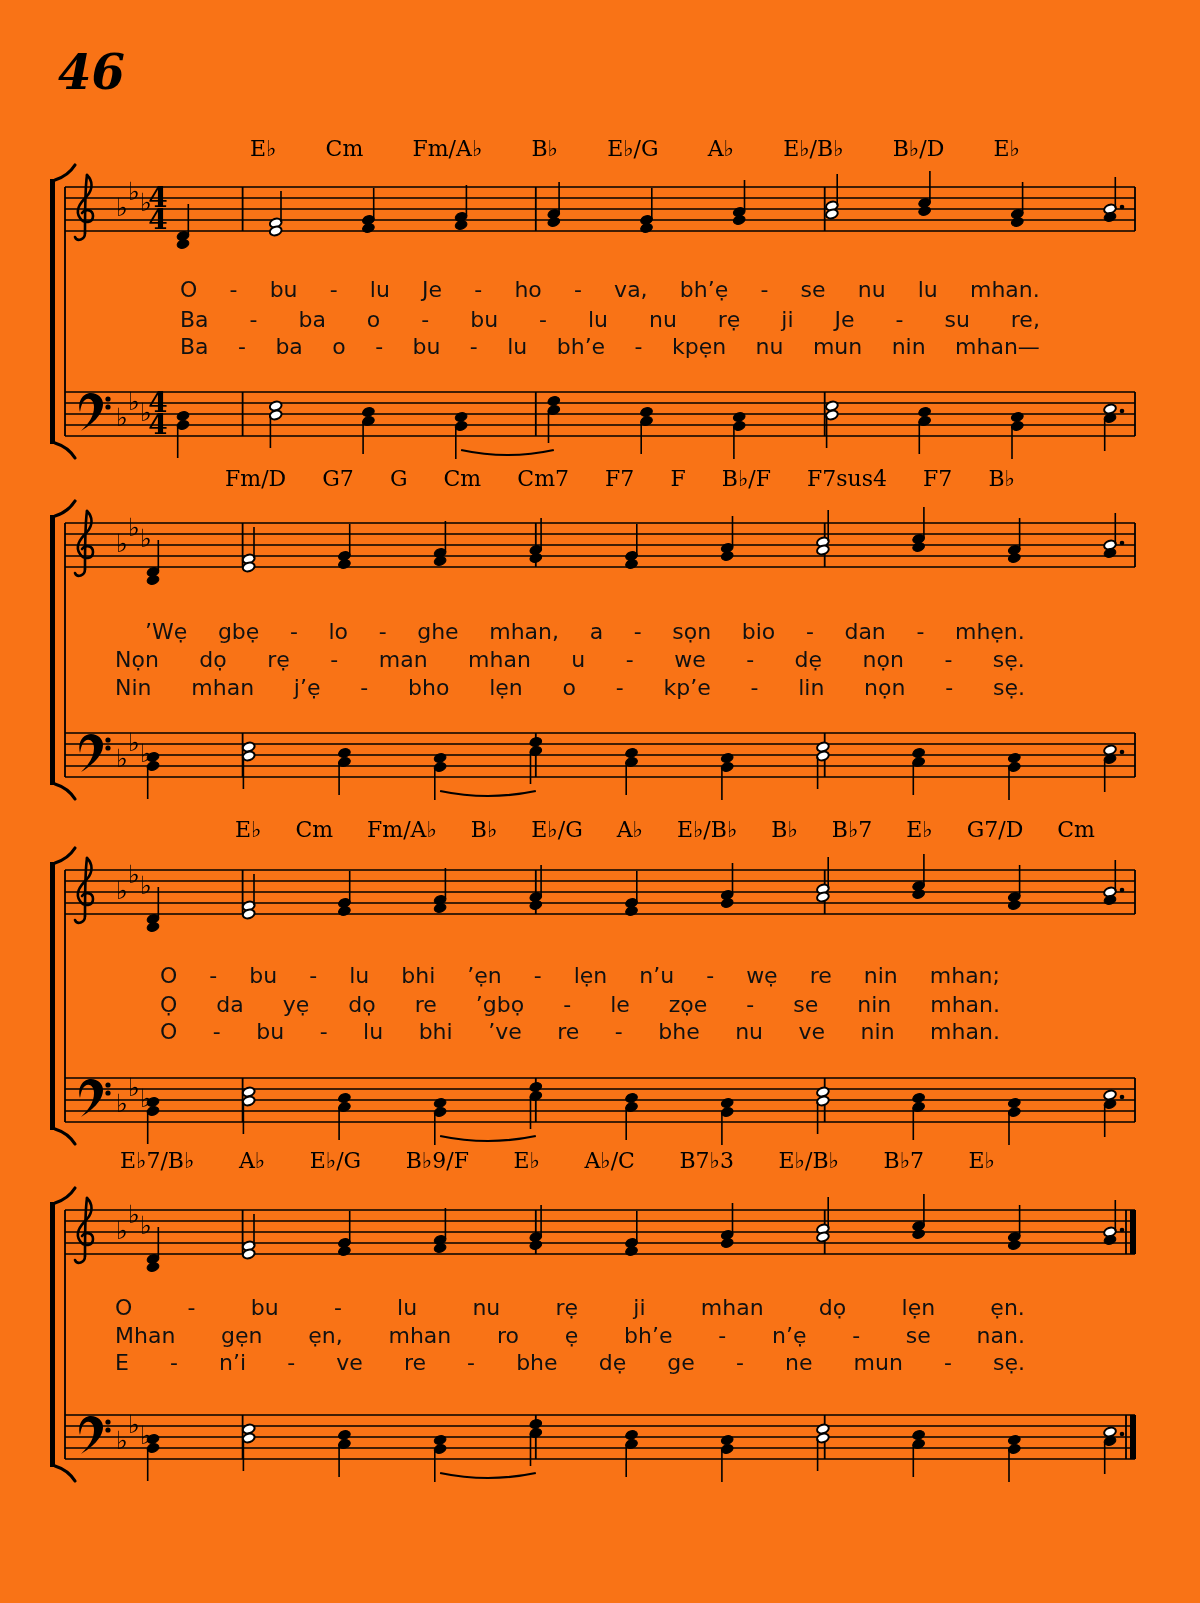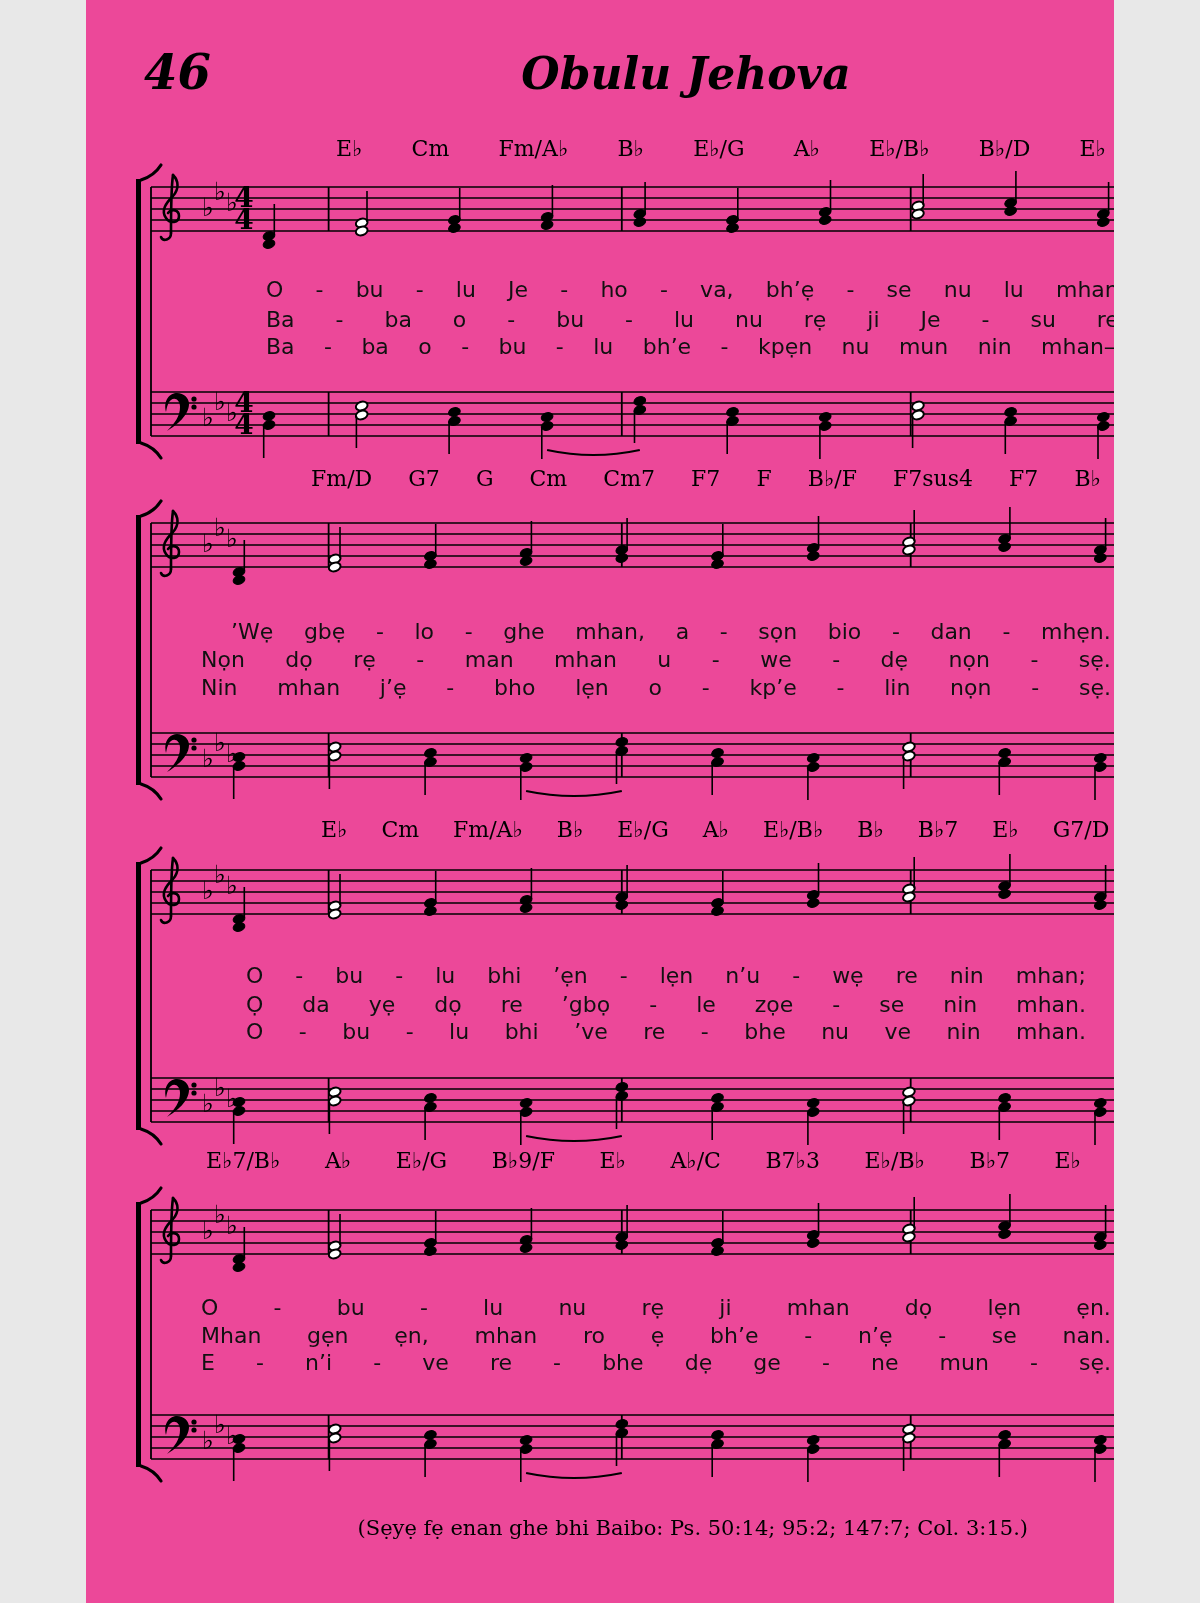--- a/index.html
+++ b/index.html
@@ -1,17 +1,17 @@
 <!DOCTYPE html>
 <html><head>
 <meta charset="utf-8">
 <style>
   html,body{margin:0;padding:0;background:#e8e8e8;}
   .page{
-    position:relative;width:1028px;height:1603px;background:#ec4899;
+    position:relative;width:1200px;height:1603px;background:#f97316;
     margin:0 auto;overflow:hidden;color:#000;
     font-family:"DejaVu Serif","Liberation Serif",serif;
   }
   .hymn-number{
     position:absolute;left:58px;top:44px;
     font-size:48px;font-weight:bold;font-style:italic;
     font-family:"DejaVu Serif","Liberation Serif",serif;
   }
   .title{
     position:absolute;left:0;top:48px;width:1200px;text-align:center;
@@ -42,21 +42,20 @@
     position:absolute;right:86px;top:1516px;
     font-size:21px;font-family:"DejaVu Serif","Liberation Serif",serif;
   }
 </style>
 </head>
 <body>
 
 <div class="page">
 
   <div class="hymn-number">46</div>
-  <div class="title">Obulu Jehova</div>
 
   <svg id="sys0" class="system-svg" width="1200" height="340" style="top:147px">
       <g>
         <rect x="50" y="32" width="5" height="265" fill="#000"></rect>
         <path d="M55,33 q13,-4 20,-15" stroke="#000" stroke-width="3.2" fill="none" stroke-linecap="round"></path>
         <path d="M55,296 q13,4 20,15" stroke="#000" stroke-width="3.2" fill="none" stroke-linecap="round"></path>
         <line x1="65" y1="40" x2="65" y2="289" stroke="#000" stroke-width="1.8"></line>
       </g>
       <g>
         <line x1="65" y1="40" x2="1135" y2="40" stroke="#000" stroke-width="1.4"></line>
@@ -796,15 +795,14 @@
       <span>bhe</span>
       <span>dẹ</span>
       <span>ge</span>
       <span>-</span>
       <span>ne</span>
       <span>mun</span>
       <span>-</span>
       <span>sẹ.</span>
     </div>
 
-  <div class="footer">(Sẹyẹ fẹ enan ghe bhi Baibo: Ps. 50:14; 95:2; 147:7; Col. 3:15.)</div>
 
 </div>
 
 </body></html>

